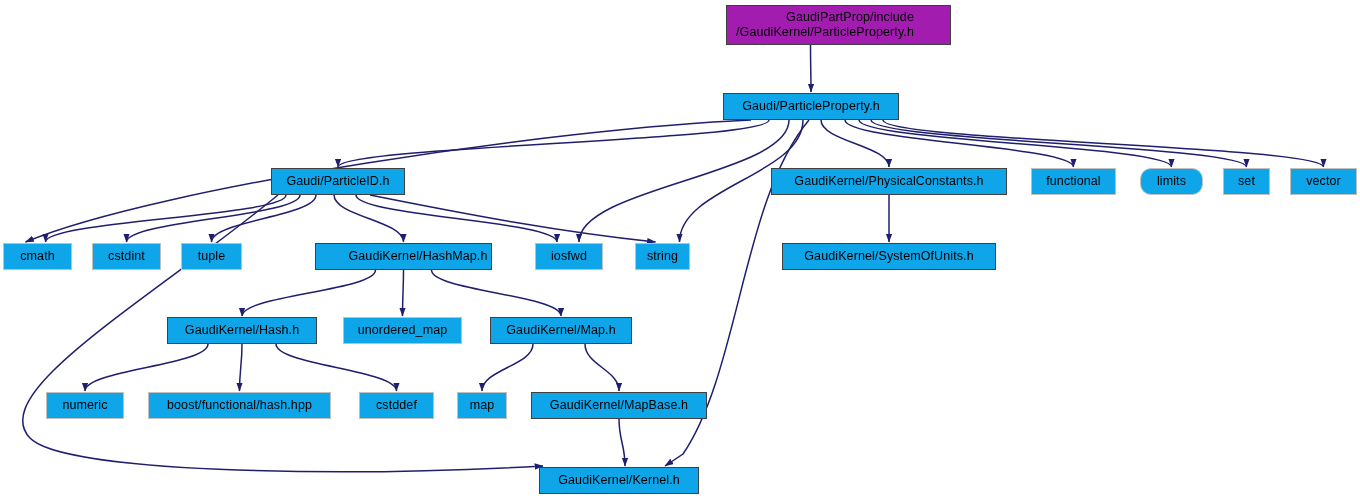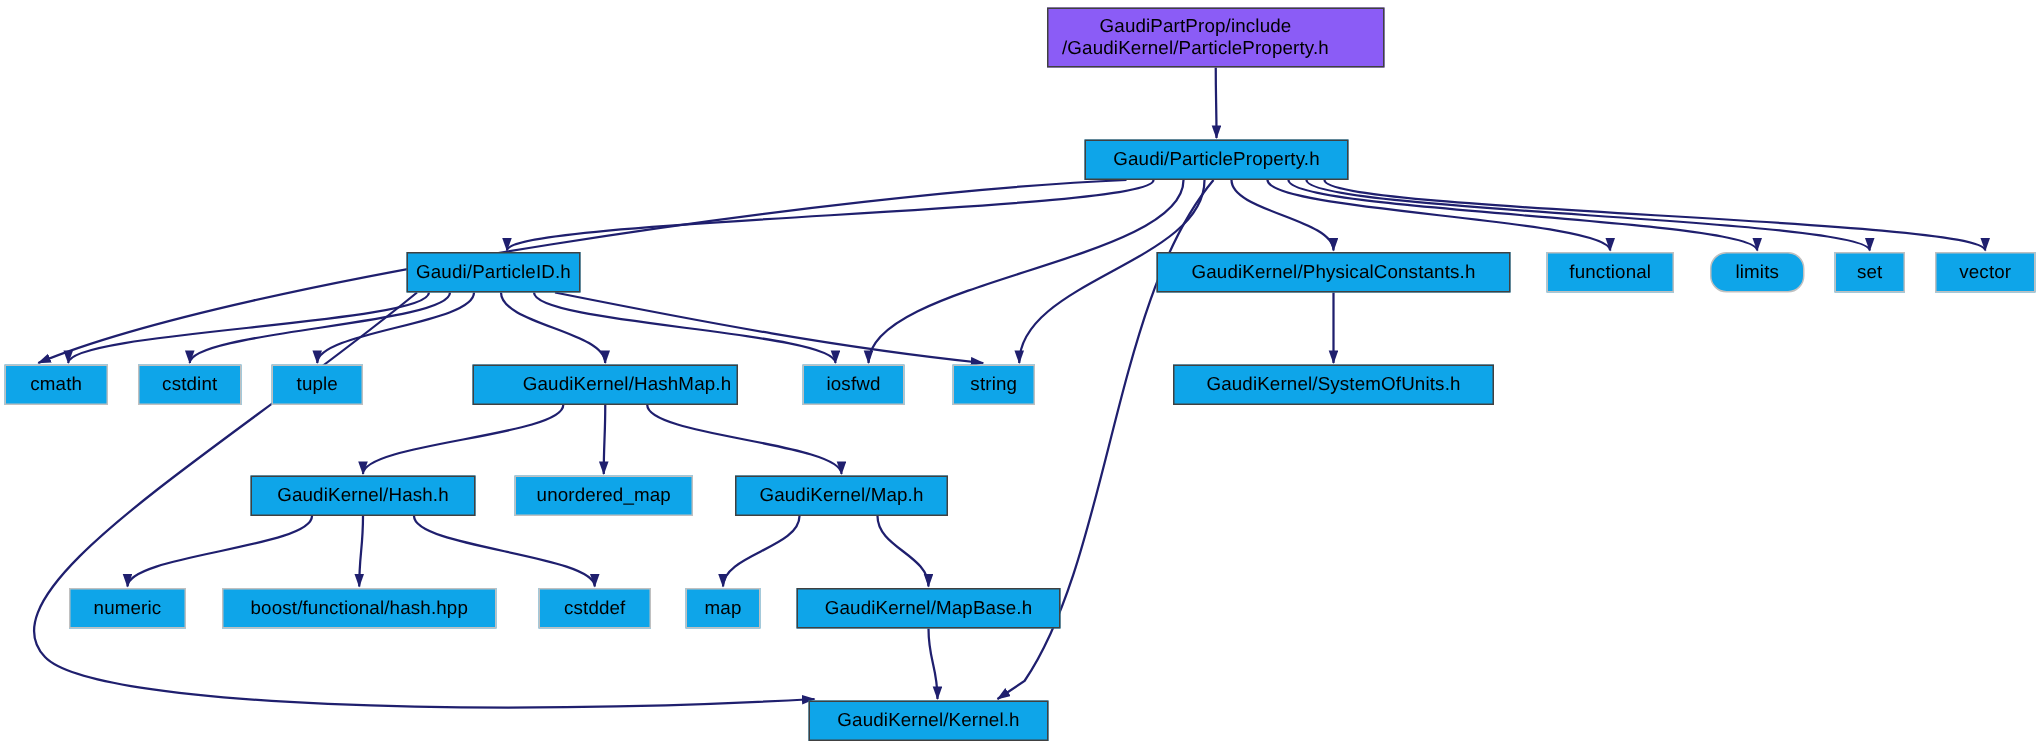--- a/index.html
+++ b/index.html
@@ -27,25 +27,26 @@
     border:1px solid #c0c0c0;
     z-index:2;
     letter-spacing:0.1px;
   }
   
   .node.hdr{
     border:1.4px solid #404040;
   }
   
   .node.root{
-    background:#8b5cf6;
+    background:#a21caf;
     border:1.4px solid #404040;
-    text-align:center;
+    text-align:right;
     justify-content:flex-start;
     padding-left:9px;
+    margin-left:28px;
   }
 </style>
 </head>
 <body>
 
 <div id="graph">
   <svg id="edges" viewBox="0 0 1360 500" xmlns="http://www.w3.org/2000/svg">
     <defs>
       <marker id="arrow" markerWidth="10" markerHeight="10" refX="8.4" refY="3.2" orient="auto" markerUnits="userSpaceOnUse">
         <path d="M0,0 L9,3.2 L0,6.4 z" fill="#1f1f6e"></path>
@@ -79,21 +80,21 @@
         <path d="M276,344 C 276,365.15 396.5,369.85 396.5,391" marker-end="url(#arrow)"></path>
         <path d="M533,344 C 533,365.15 482,369.85 482,391" marker-end="url(#arrow)"></path>
         <path d="M585,344 C 585,365.15 619,369.85 619,391" marker-end="url(#arrow)"></path>
         <path d="M619,419 C 619,440.15 625,444.85 625,466" marker-end="url(#arrow)"></path>
       </g>
   </svg>
   <div id="node-layer">
       <div class="node root" style="left: 698px; top: 5px; width: 225px; height: 40px;">GaudiPartProp/include
 /GaudiKernel/ParticleProperty.h</div>
       <div class="node hdr" style="left: 723px; top: 93px; width: 176px; height: 27px;">Gaudi/ParticleProperty.h</div>
-      <div class="node hdr" style="left: 271px; top: 168px; width: 116px; height: 27px;">Gaudi/ParticleID.h</div>
+      <div class="node hdr" style="left: 271px; top: 168px; width: 134px; height: 27px;">Gaudi/ParticleID.h</div>
       <div class="node hdr" style="left: 771px; top: 168px; width: 236px; height: 27px;">GaudiKernel/PhysicalConstants.h</div>
       <div class="node std" style="left: 1031px; top: 168px; width: 85px; height: 27px;">functional</div>
       <div class="node std" style="left: 1140px; top: 168px; width: 63px; height: 27px; border-radius: 11px;">limits</div>
       <div class="node std" style="left: 1223px; top: 168px; width: 47px; height: 27px;">set</div>
       <div class="node std" style="left: 1290px; top: 168px; width: 67px; height: 27px;">vector</div>
       <div class="node std" style="left: 3px; top: 243px; width: 69px; height: 27px;">cmath</div>
       <div class="node std" style="left: 92px; top: 243px; width: 69px; height: 27px;">cstdint</div>
       <div class="node std" style="left: 181px; top: 243px; width: 61px; height: 27px;">tuple</div>
       <div class="node hdr" style="left: 315px; top: 243px; width: 177px; height: 27px; padding-left: 29px;">GaudiKernel/HashMap.h</div>
       <div class="node std" style="left: 535px; top: 243px; width: 68px; height: 27px;">iosfwd</div>

